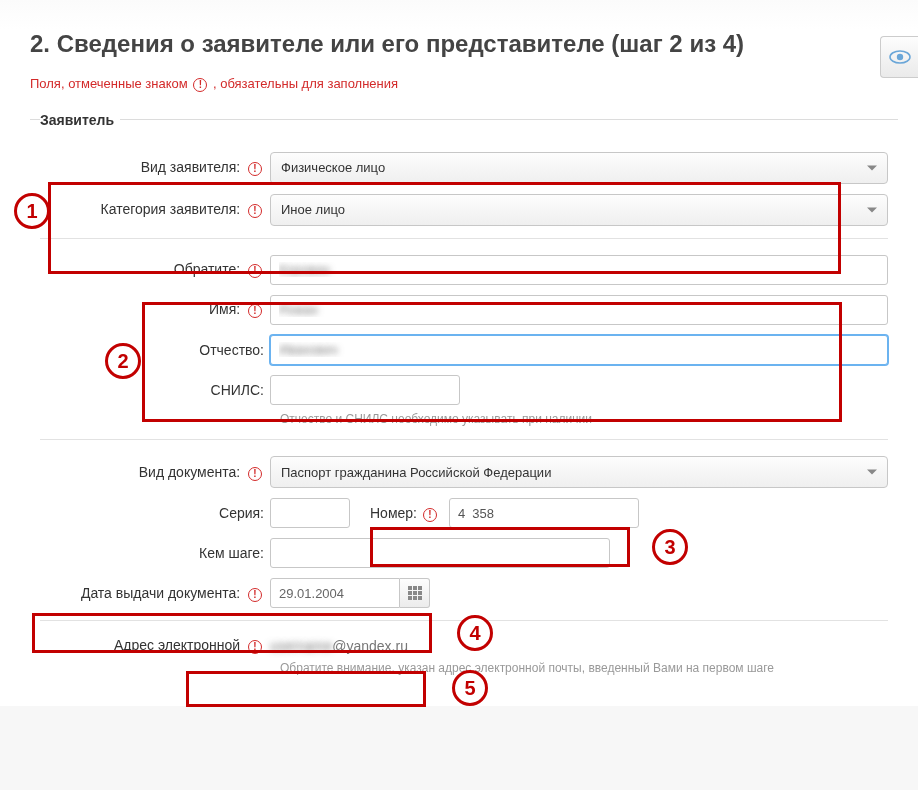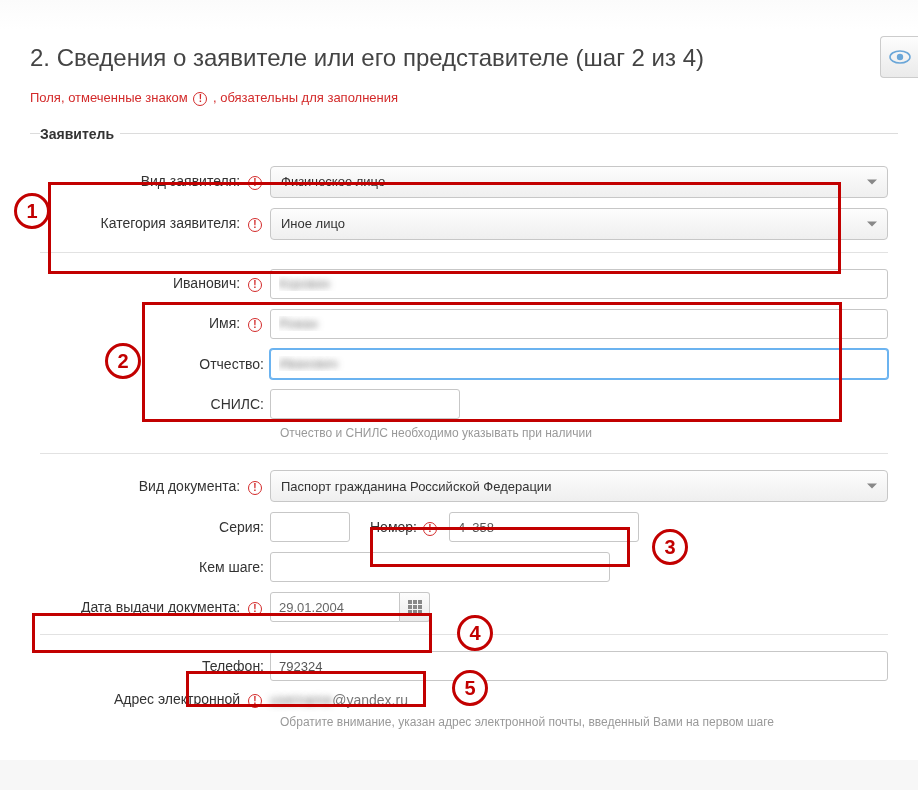--- a/index.html
+++ b/index.html
@@ -12,24 +12,23 @@
     color: #333;
     font-size: 14px;
   }
   .page {
     padding: 30px 20px 10px 30px;
     background: #ffffff;
     background: linear-gradient(to bottom, #fbfbfb 0%, #ffffff 30px);
   }
   h1.title {
     font-size: 24px;
-    font-weight: normal;
+    font-weight: bold;
     color: #444;
     margin-bottom: 18px;
-    margin-top: 14px;
   }
   .required-note {
     color: #d32a2a;
     font-size: 13px;
     margin-bottom: 20px;
   }
   .req-icon {
     display: inline-block;
     width: 14px; height: 14px;
     border: 1px solid #d32a2a;
@@ -237,21 +236,21 @@
           <span>Иное лицо</span>
           <span class="caret"></span>
         </div>
       </div>
     </div>
 
     <hr class="sep">
 
     <div class="row">
       <div class="label-col">
-        <span>Иванович:</span>
+        <span>Обратите:</span>
         <span class="req-icon">!</span>
       </div>
       <div class="input-col">
         <input class="text" type="text" style="color: transparent; text-shadow: rgba(80, 80, 80, 0.8) 0px 0px 6px;" value="Коровин">
       </div>
     </div>
 
     <div class="row">
       <div class="label-col">
         <span>Имя:</span>
@@ -339,28 +338,20 @@
                 <span></span>
                 <span></span>
             </span>
           </div>
         </div>
       </div>
     </div>
 
     <hr class="sep">
 
-    <div class="row">
-      <div class="label-col">
-        <span>Телефон:</span>
-      </div>
-      <div class="input-col">
-        <input class="text" type="text" style="color: rgb(85, 85, 85);" value="792324    ">
-      </div>
-    </div>
 
     <div class="row">
       <div class="label-col">
         <span>Адрес электронной</span>
         <span class="req-icon">!</span>
       </div>
       <div class="input-col">
         <div style="color:#777">
           <span class="blur">username</span><span>@yandex.ru</span>
         </div>

